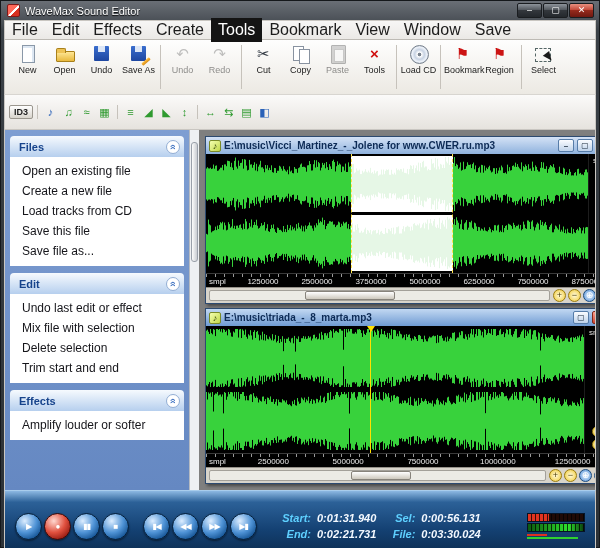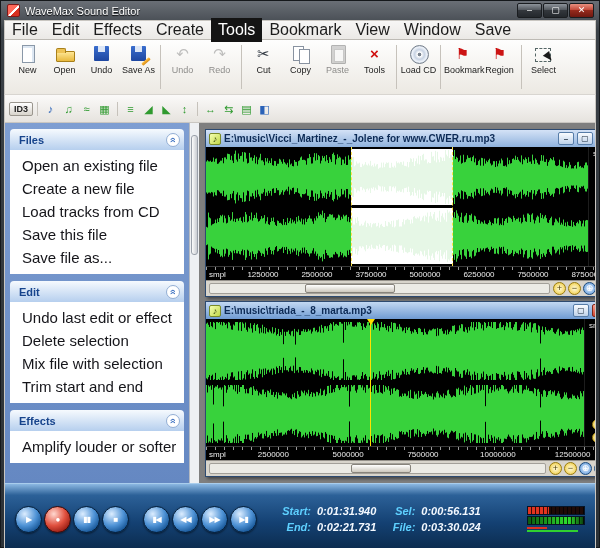--- a/index.html
+++ b/index.html
@@ -42,37 +42,37 @@
   .i-copy::before{content:"";position:absolute;left:3px;top:2px;width:9px;height:13px;background:#fff;border:1px solid #8892a0;}
   .i-copy::after{content:"";position:absolute;left:9px;top:5px;width:9px;height:13px;background:#fff;border:1px solid #8892a0;}
   .i-paste::before{content:"";position:absolute;left:4px;top:1px;width:13px;height:17px;background:#c8a878;border:1px solid #8a6a38;border-radius:1px;}
   .i-paste::after{content:"";position:absolute;left:7px;top:5px;width:8px;height:11px;background:#f6f6f6;border:1px solid #999;}
   .i-cd::before{content:"";position:absolute;left:2px;top:1px;width:17px;height:17px;border-radius:50%;
     background:radial-gradient(circle,#78828e 13%,#fff 18%,#c7d2e2 40%,#eef3fa 62%,#9aa9be 92%);border:1px solid #76808c;}
   .i-select::before{content:"";position:absolute;left:2px;top:4px;width:14px;height:12px;border:1px dashed #566;}
   .i-select::after{content:"";position:absolute;right:1px;bottom:-1px;width:0;height:0;border:4px solid transparent;border-top:9px solid #1a1a1a;transform:rotate(-38deg);}
 
   
-  .toolbar2{height:29px;background:linear-gradient(#fbfaf9,#e6e3de);border:1px solid #c9c6c1;border-top:1px solid #d8d5d0;
+  .toolbar2{height:36px;background:linear-gradient(#fbfaf9,#e6e3de);border:1px solid #c9c6c1;border-top:1px solid #d8d5d0;
     display:flex;align-items:center;padding:0 4px;gap:1px;}
   .id3{border:1px solid #9a968e;background:linear-gradient(#ffffff,#d8d4cc);padding:1px 4px;font-weight:bold;font-size:9px;border-radius:2px;color:#222;}
   .mini{width:17px;text-align:center;font-size:11px;line-height:16px;}
   .mini.g1{color:#2f9a2f;} .mini.b1{color:#2a62b8;}
   .msep{width:1px;height:14px;background:#c6c2bb;margin:0 3px;}
 
   
   .main{display:flex;height:360px;background:#7f7f7f;border-left:1px solid #c9c6c1;border-right:1px solid #c9c6c1;}
   .sidebar{width:184px;background:linear-gradient(#7e9ed2,#6588c2);padding:6px 5px;overflow:hidden;}
   .panel{margin-bottom:7px;}
   .panel-h{height:21px;background:linear-gradient(#f6fafe,#b6cfee);border-radius:4px 4px 0 0;display:flex;align-items:center;justify-content:space-between;
     padding:0 4px 0 9px;color:#17448c;font-weight:bold;font-size:11px;}
   .chev{width:14px;height:14px;border-radius:50%;background:#fff;border:1px solid #93aed4;color:#3a6fc0;font-size:10px;line-height:12px;text-align:center;}
   .chev i{display:inline-block;transform:rotate(-90deg);font-style:normal;}
   .panel-b{background:#fff;padding:4px 0 5px;}
-  .pitem{font-size:15px;color:#15151a;padding:3px 4px 3px 12px;white-space:nowrap;}
+  .pitem{font-size:12px;color:#15151a;padding:3px 4px 3px 12px;white-space:nowrap;}
   .side-scroll{width:10px;background:#eef0f3;border-left:1px solid #b5bac2;position:relative;}
   .ss-thumb{position:absolute;left:1px;top:12px;width:7px;height:120px;background:linear-gradient(90deg,#fdfdfd,#c9ccd2);border:1px solid #9aa0aa;border-radius:3px;}
 
   .mdi{flex:1;position:relative;background:#7f7f7f;overflow:hidden;}
 
   
   .child{position:absolute;border:1px solid #2d4a70;background:#000;display:flex;flex-direction:column;box-shadow:2px 2px 3px rgba(0,0,0,.45);}
   .c1{left:6px;top:6px;width:410px;height:168px;}
   .c2{left:6px;top:178px;width:406px;height:176px;}
   .ctitle{height:17px;display:flex;align-items:center;font-size:10px;font-weight:bold;color:#0c2a55;padding:0 2px 0 3px;gap:3px;flex:0 0 17px;}
@@ -272,22 +272,22 @@
           <div class="pitem">Save file as...</div>
         </div>
       </div>
       <div class="panel">
         <div class="panel-h">
           <span>Edit</span>
           <span class="chev"><i>»</i></span>
         </div>
         <div class="panel-b">
           <div class="pitem">Undo last edit or effect</div>
+          <div class="pitem">Mix file with selection</div>
           <div class="pitem">Delete selection</div>
-          <div class="pitem">Mix file with selection</div>
           <div class="pitem">Trim start and end</div>
         </div>
       </div>
       <div class="panel">
         <div class="panel-h">
           <span>Effects</span>
           <span class="chev"><i>»</i></span>
         </div>
         <div class="panel-b">
           <div class="pitem">Amplify louder or softer</div>

